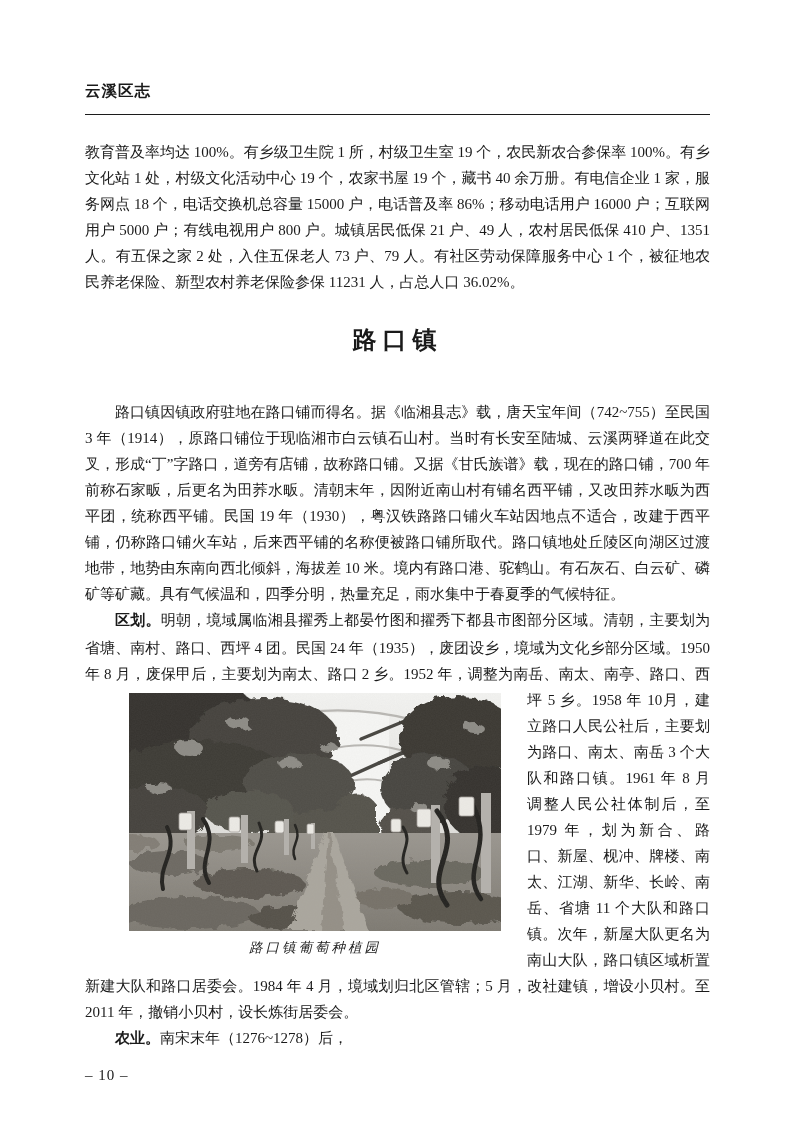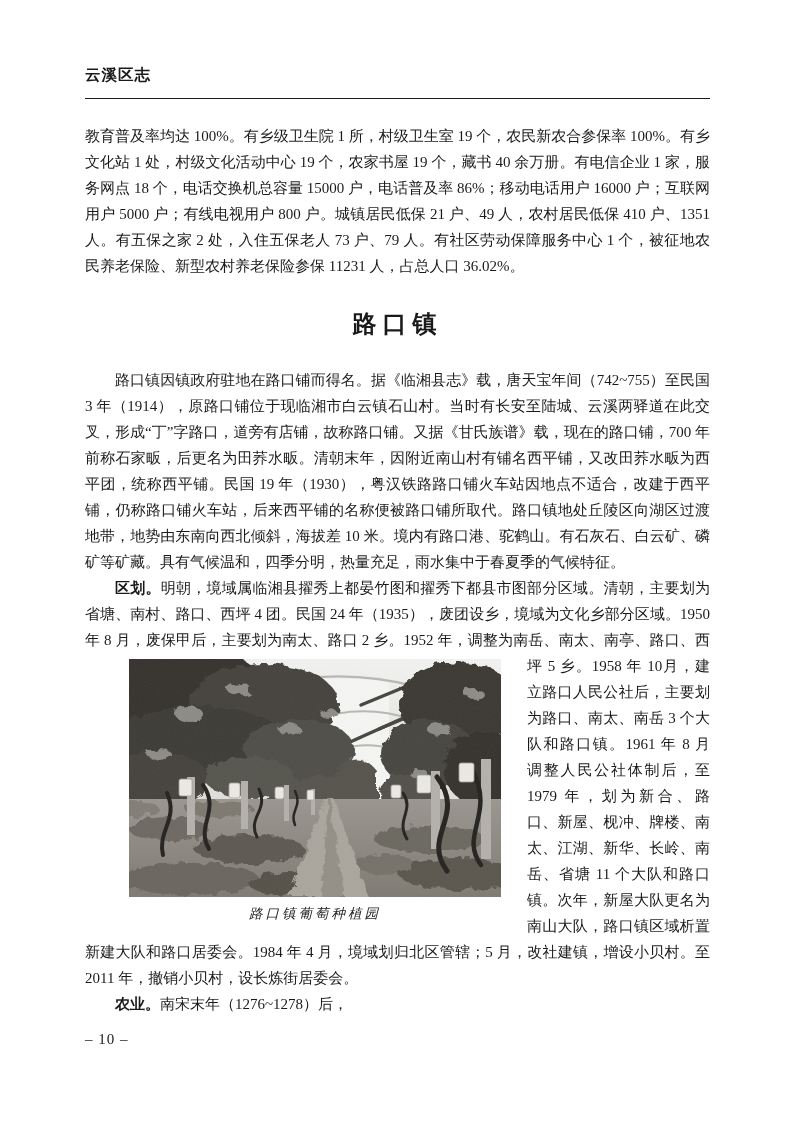--- a/index.html
+++ b/index.html
@@ -11,51 +11,51 @@
     font-family:"Liberation Serif","DejaVu Serif",serif;
     color:#1a1a1a;
     overflow:hidden;
   }
   .content{
     position:absolute;
     left:85px;top:0;
     width:625px;
   }
   .doc-header{
-    padding-top:64px;
+    padding-top:80px;
     padding-bottom:12px;
     border-bottom:1.5px solid #1c1c1c;
   }
   .book-title{
     font-family:"Liberation Sans","DejaVu Sans",sans-serif;
     font-weight:bold;
     font-size:15.5px;
     line-height:22px;
     letter-spacing:1px;
   }
   .body-text{
     margin:0;
     font-size:15px;
     line-height:26px;
     text-align:justify;
     text-justify:inter-ideograph;
     text-indent:2em;
   }
   .body-text.no-indent{ text-indent:0; margin-top:24px; }
   .section-title{
-    margin:28px 0 26px 0;
+    margin:28px 0 42px 0;
     font-family:"Liberation Sans","DejaVu Sans",sans-serif;
     font-weight:bold;
     font-size:24px;
     line-height:34px;
     text-align:center;
     letter-spacing:6px;
   }
   .run-label{
-    font-family:Liberation Sans, sans-serif;
+    font-family:Liberation Mono, monospace;
     font-weight:bold;
   }
   .figure-wrap{
     display:block;
     float:left;
     width:372px;
     margin:6px 26px 8px 0;
     text-indent:0;
     padding-left:44px;
   }

